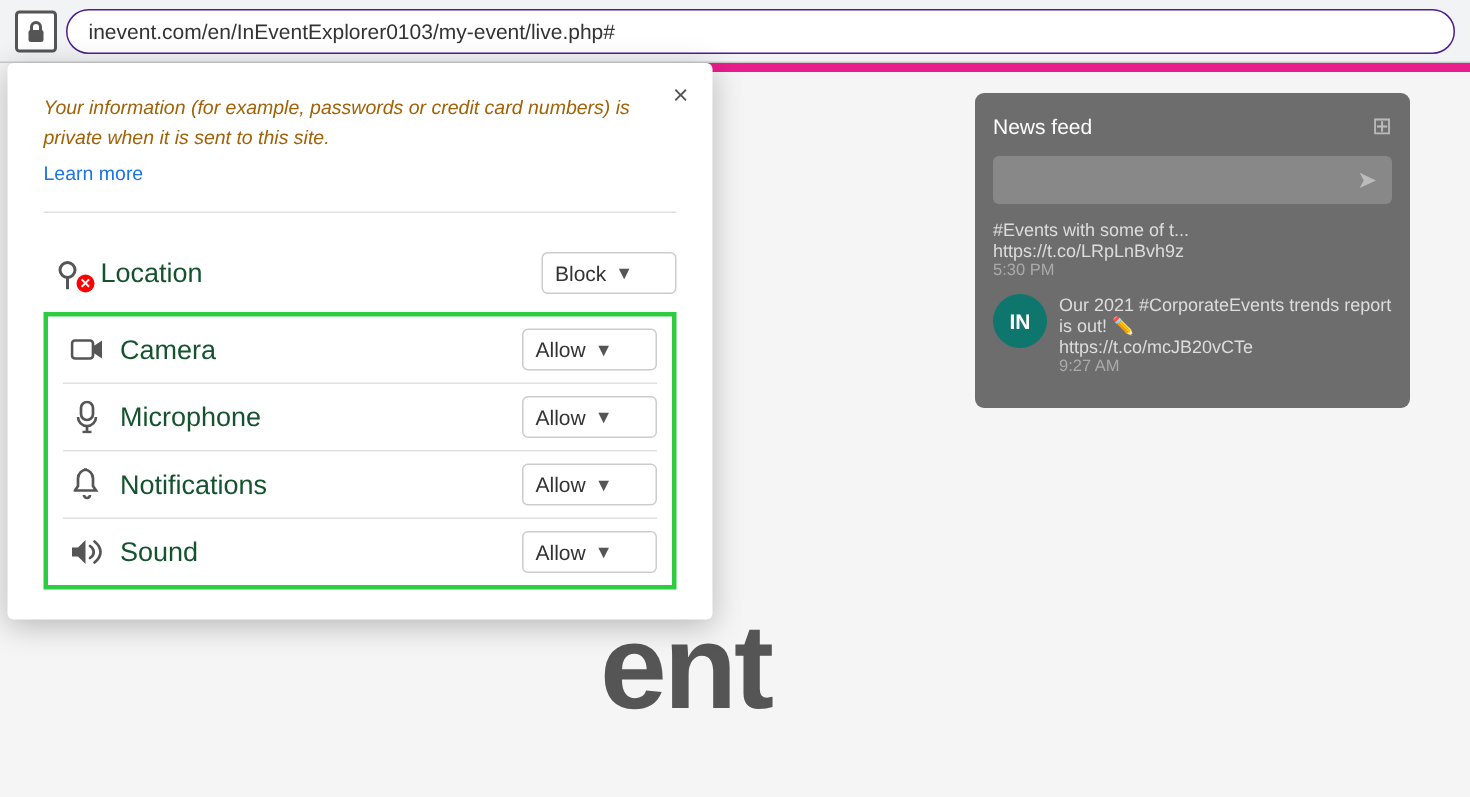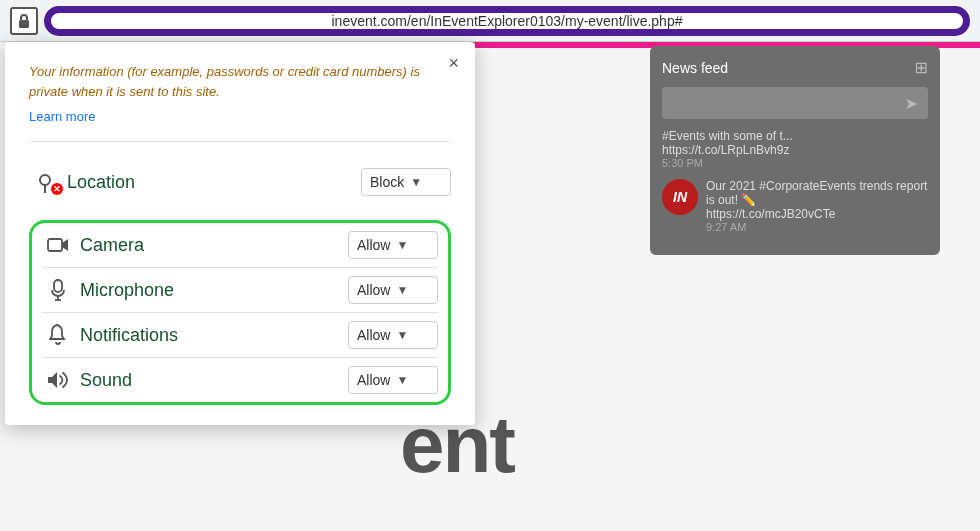--- a/index.html
+++ b/index.html
@@ -32,25 +32,24 @@
       align-items: center;
       justify-content: center;
       margin-right: 6px;
       background: white;
     }
     .url-bar {
       flex: 1;
       font-size: 14px;
       color: #333;
       background: #fff;
-      border: 7px solid #4c1d95;
+      border: 1px solid #4c1d95;
       border-radius: 20px;
       padding: 4px 14px;
       height: 30px;
-      text-align: center;
     }
 
     
     .content-area {
       position: absolute;
       top: 42px;
       left: 0;
       right: 0;
       bottom: 0;
       background: #e8e8e8;
@@ -80,21 +79,21 @@
       top: 0;
       right: 0;
       width: 520px;
       height: 6px;
       background: #e91e8c;
     }
 
     
     .news-feed {
       position: absolute;
-      top: 4px;
+      top: 20px;
       right: 40px;
       width: 290px;
       background: #6d6d6d;
       border-radius: 6px;
       padding: 12px;
       color: white;
     }
     .news-feed-header {
       display: flex;
       justify-content: space-between;
@@ -139,30 +138,29 @@
       text-align: left;
     }
     .news-item-with-avatar {
       display: flex;
       align-items: flex-start;
       gap: 8px;
     }
     .news-avatar {
       width: 36px;
       height: 36px;
-      background: #b91c1c;
+      background: #0f766e;
       border-radius: 50%;
       display: flex;
       align-items: center;
       justify-content: center;
       color: white;
       font-size: 14px;
       font-weight: bold;
       flex-shrink: 0;
-      font-style: italic;
     }
 
     
     .security-popup {
       position: absolute;
       top: 0;
       left: 5px;
       width: 470px;
       background: white;
       border-radius: 4px;
@@ -264,22 +262,22 @@
       font-size: 9px;
       display: flex;
       align-items: center;
       justify-content: center;
       font-weight: bold;
     }
 
     
     .green-border-box {
       border: 3px solid #2ecc40;
-      border-radius: 16px;
-      margin-top: 14px;
+      border-radius: 0;
+      margin-top: 2px;
     }
 
     .perm-row-inner {
       display: flex;
       align-items: center;
       padding: 8px 10px;
     }
   </style>
 </head>
 <body>

